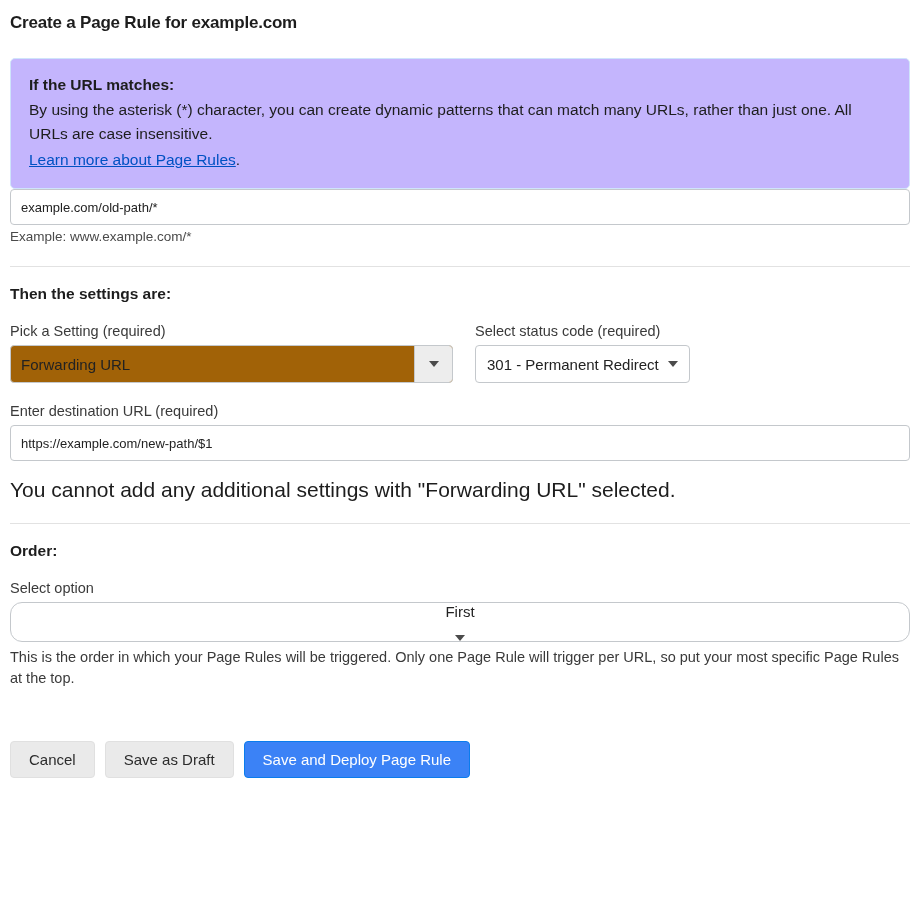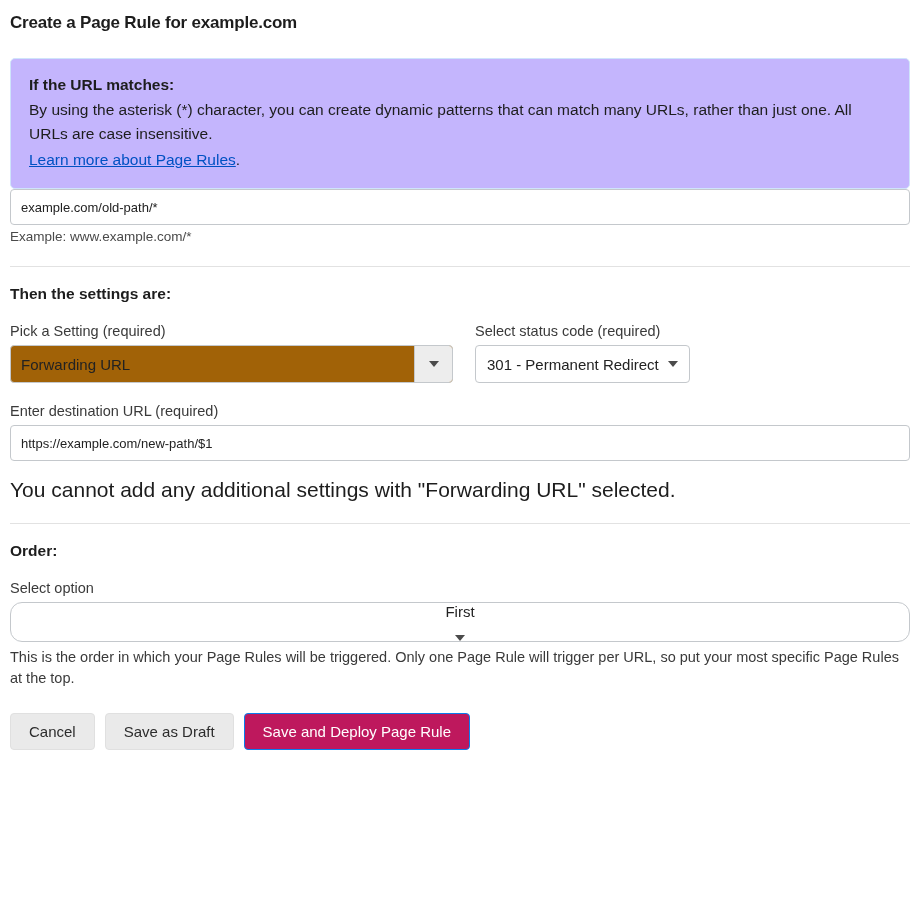--- a/index.html
+++ b/index.html
@@ -204,24 +204,25 @@
     border-color: #e0e0e0;
     padding: 0 18px;
   }
   .btn-draft {
     background: #eaeaea;
     color: #2c2c2c;
     border-color: #e0e0e0;
     padding: 0 18px;
   }
   .btn-primary {
-    background: #be185d;
+    background: #3b82f6;
     color: #ffffff;
     border-color: #0a7ced;
     padding: 0 18px;
+    margin-top: 28px;
   }
 </style>
 </head>
 <body>
 
 <div class="page">
 
   <h1 class="page-title">Create a Page Rule for example.com</h1>
 
   <div class="info-box">

